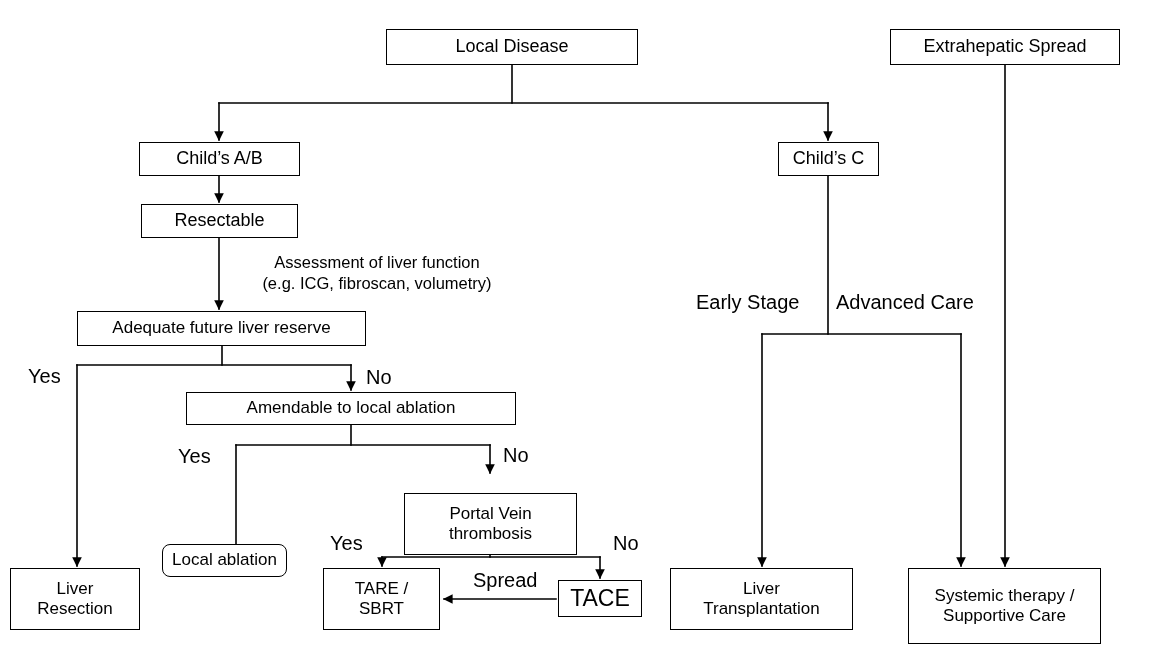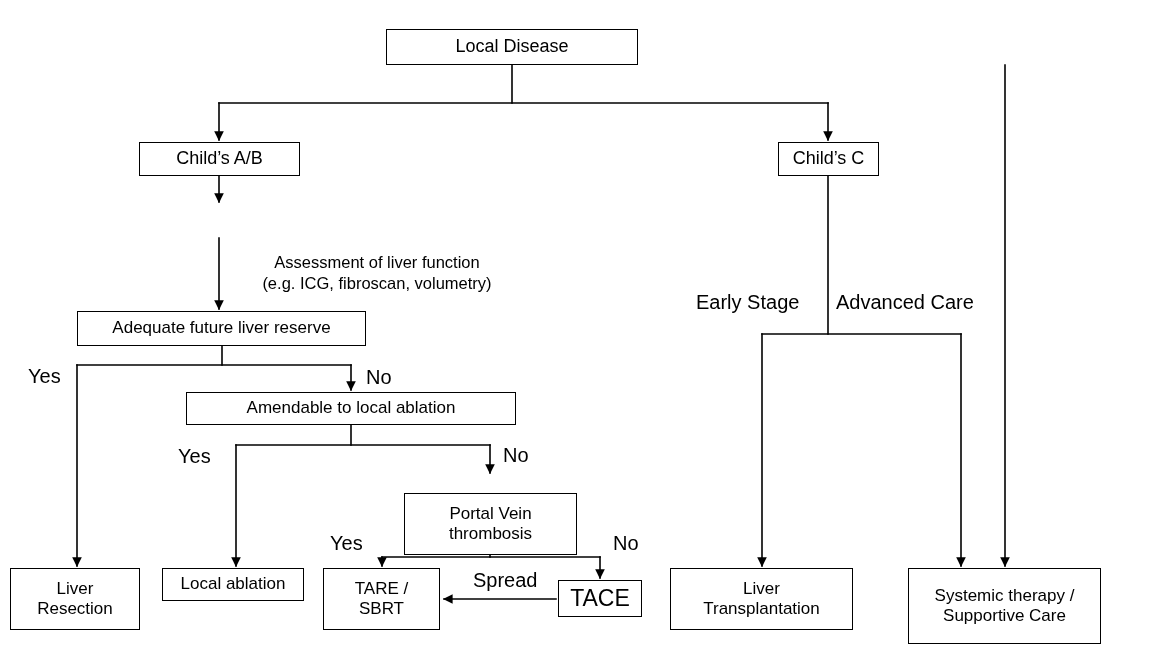--- a/index.html
+++ b/index.html
@@ -100,37 +100,39 @@
       <path d="M 762 334 L 961 334"></path>
       <path d="M 762 334 L 762 566" marker-end="url(#arrowhead)"></path>
       <path d="M 961 334 L 961 566" marker-end="url(#arrowhead)"></path>
 
       <path d="M 1005 65 L 1005 566" marker-end="url(#arrowhead)"></path>
     </g>
   </svg>
 
   <div class="node" style="left:386px; top:29px; width:252px; height:36px; font-size:18px;">Local Disease</div>
 
+  <div class="node" style="left:890px; top:29px; width:230px; height:36px; font-size:18px;">Extrahepatic Spread</div>
 
   <div class="node" style="left:139px; top:142px; width:161px; height:34px; font-size:18px;">Child’s A/B</div>
 
   <div class="node" style="left:778px; top:142px; width:101px; height:34px; font-size:18px;">Child’s C</div>
 
+  <div class="node" style="left:141px; top:204px; width:157px; height:34px; font-size:18px;">Resectable</div>
 
   <div class="node" style="left:77px; top:311px; width:289px; height:35px; font-size:17px;">Adequate future liver reserve</div>
 
   <div class="node" style="left:186px; top:392px; width:330px; height:33px; font-size:17px;">Amendable to local ablation</div>
 
   <div class="node" style="left:404px; top:493px; width:173px; height:62px; font-size:17px;">Portal Vein
 thrombosis</div>
 
   <div class="node" style="left:10px; top:568px; width:130px; height:62px; font-size:17px;">Liver
 Resection</div>
 
-  <div class="node" style="left:162px; top:568px; width:142px; height:33px; font-size:17px;">Local ablation</div>
+  <div class="node" style="left:162px; top:544px; width:125px; height:33px; font-size:17px;border-radius:8px;">Local ablation</div>
 
   <div class="node" style="left:323px; top:568px; width:117px; height:62px; font-size:17px;">TARE /
 SBRT</div>
 
   <div class="node" style="left:558px; top:580px; width:84px; height:37px; font-size:23px;">TACE</div>
 
   <div class="node" style="left:670px; top:568px; width:183px; height:62px; font-size:17px;">Liver
 Transplantation</div>
 
   <div class="node" style="left:908px; top:568px; width:193px; height:76px; font-size:17px;">Systemic therapy /

